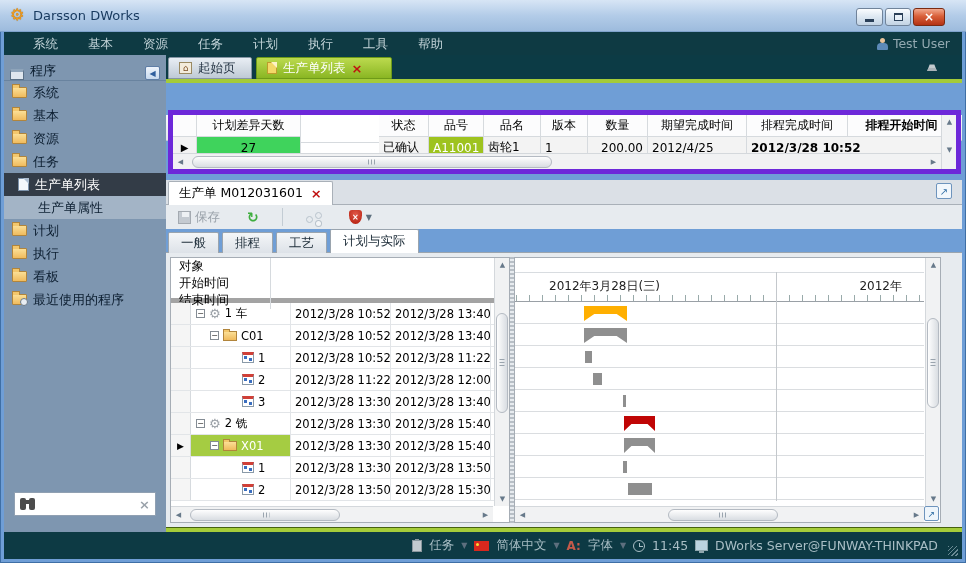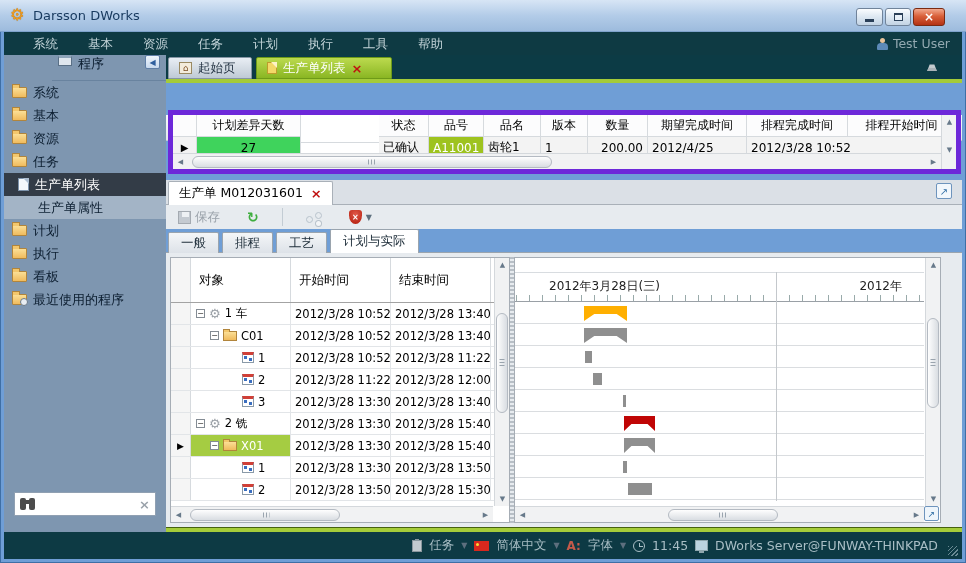--- a/index.html
+++ b/index.html
@@ -29,22 +29,22 @@
     display:flex;align-items:center;padding-left:14px;}
   .menu-item{color:#c3d4d9;font-size:12.5px;padding:0 15px;height:23px;line-height:23px;cursor:default;}
   .menu-user{position:absolute;right:12px;top:0;height:23px;display:flex;align-items:center;gap:5px;
     color:#93a9b1;font-size:12.5px;}
   .person-ic{width:11px;height:12px;position:relative;}
   .person-ic::before{content:"";position:absolute;left:3px;top:0;width:5px;height:5px;border-radius:50%;background:#e7c29a;}
   .person-ic::after{content:"";position:absolute;left:0;top:5px;width:11px;height:7px;border-radius:4px 4px 1px 1px;background:#5d8ab8;}
 
   
   .sidebar{position:absolute;left:4px;top:55px;width:162px;height:477px;background:#7e96b0;overflow:hidden;}
-  .sb-header{height:26px;display:flex;align-items:flex-start;padding:0 6px;border-bottom:1px solid #69839f;
-    color:#0c1e30;font-size:13px;gap:6px;margin-left:48px;}
+  .sb-header{height:26px;display:flex;align-items:flex-end;padding:0 6px;border-bottom:1px solid #69839f;
+    color:#0c1e30;font-size:13px;gap:6px;}
   .appwin-ic{width:14px;height:11px;background:#dfe6ee;border:1px solid #5a7086;border-top:3px solid #8ea4ba;}
   .sb-collapse{margin-left:auto;width:15px;height:14px;border:1px solid #5f7ea6;border-radius:2px;
     background:linear-gradient(#eef4fb,#c8daef);color:#2f5f9e;font-size:8px;display:flex;align-items:center;justify-content:center;}
   .sb-item{height:23px;display:flex;align-items:center;gap:6px;padding-left:8px;color:#0c1e30;font-size:13px;cursor:default;}
   .sb-item.selected{background:#333c47;color:#fff;padding-left:14px;}
   .sb-item.child{background:#a3b4c6;padding-left:34px;}
   .folder-ic{flex:none;width:15px;height:11px;background:linear-gradient(#fbdf96,#f0bb5d);
     border:1px solid #b1853c;border-radius:1px;position:relative;}
   .folder-ic::before{content:"";position:absolute;left:-1px;top:-4px;width:6px;height:3px;
     background:#f3c76c;border:1px solid #b1853c;border-bottom:0;}
@@ -108,21 +108,21 @@
   .gridpanel{position:absolute;left:168px;top:110px;width:793px;height:64px;border:5px solid #6d28d9;background:#fff;}
   .g-row{display:flex;height:22px;}
   .g-cell{border-right:1px solid #d6dade;border-bottom:1px solid #d6dade;display:flex;align-items:center;
     padding:0 4px;font-size:12px;color:#000;overflow:hidden;white-space:nowrap;}
   .g-head .g-cell{justify-content:center;background:#fcfcfd;}
   .g-data .g-cell{background:#f3f3f3;}
   .cm{width:24px;flex:none;justify-content:center;background:#f0f0f0;}
   .c0{width:104px;flex:none;} .c1{width:78px;flex:none;margin-top:27px;} .c2{width:50px;flex:none;}
   .c3{width:55px;flex:none;} .c4{width:57px;flex:none;} .c5{width:47px;flex:none;}
   .c6{width:60px;flex:none;justify-content:flex-end;} .c7{width:99px;flex:none;}
-  .c8{width:101px;flex:none;} .c9{flex:1;}
+  .c8{width:101px;flex:none;} .c9{flex:1;font-weight:bold;}
   .g-head .c6{justify-content:center;}
   .cell-green{background:#3fd35c !important;justify-content:center;}
   .cell-olive{background:#9ec31f !important;color:#fff !important;}
   .row-underline{height:2px;background:#f4c98b;}
   .rowmark{font-size:10px;color:#000;}
   
   .hscroll{position:absolute;left:0;bottom:0;height:16px;background:#f1f2f3;border-top:1px solid #d4d8dc;
     display:flex;align-items:center;}
   .vscroll{position:absolute;right:0;top:0;width:15px;background:#f1f2f3;border-left:1px solid #d4d8dc;}
   .sb-arrow{width:15px;height:14px;font-size:7px;color:#67798a;display:flex;align-items:center;justify-content:center;flex:none;}
@@ -161,21 +161,21 @@
   .st0{left:2px;} .st1{left:56px;} .st2{left:110px;} .st3{left:164px;}
 
   
   .contentpanel{position:absolute;left:166px;top:253px;width:796px;height:274px;background:#e7ebef;}
   .treepanel{position:absolute;left:4px;top:4px;width:340px;height:266px;border:1px solid #a6adb5;background:#fff;overflow:hidden;}
   .splitter{position:absolute;left:344px;top:4px;width:4px;height:266px;
     background:repeating-linear-gradient(#b8bfc6 0 2px,#e7ebef 2px 4px);}
   .ganttpanel{position:absolute;left:348px;top:4px;width:427px;height:266px;border:1px solid #a6adb5;background:#fff;overflow:hidden;}
 
   
-  .t-head{display:flex;height:45px;border-bottom:1px solid #a3a3a3;}
+  .t-head{display:flex;height:45px;border-bottom:5px solid #a3a3a3;flex-direction:column;}
   .t-hm{width:20px;flex:none;background:#f5f5f5;border-right:1px solid #d6dade;}
   .t-hc{width:100px;flex:none;display:flex;align-items:center;padding-left:8px;font-size:12.5px;border-right:1px solid #d6dade;}
   .t-row{display:flex;height:22px;border-bottom:1px solid #e2e5e8;}
   .t-m{width:20px;flex:none;background:#f5f5f5;border-right:1px solid #d6dade;display:flex;align-items:center;justify-content:center;font-size:9px;}
   .t-c{width:100px;flex:none;display:flex;align-items:center;padding:0 4px;font-size:11.5px;border-right:1px solid #e2e5e8;
     white-space:nowrap;overflow:hidden;}
   .t-obj{gap:4px;}
   .lvl0 .t-obj{padding-left:5px;} .lvl1 .t-obj{padding-left:19px;} .lvl2 .t-obj{padding-left:38px;}
   .t-row.sel .t-obj{background:#a5cc42;color:#fff;}
   .t-row.sel .t-m::after{content:"▶";}

